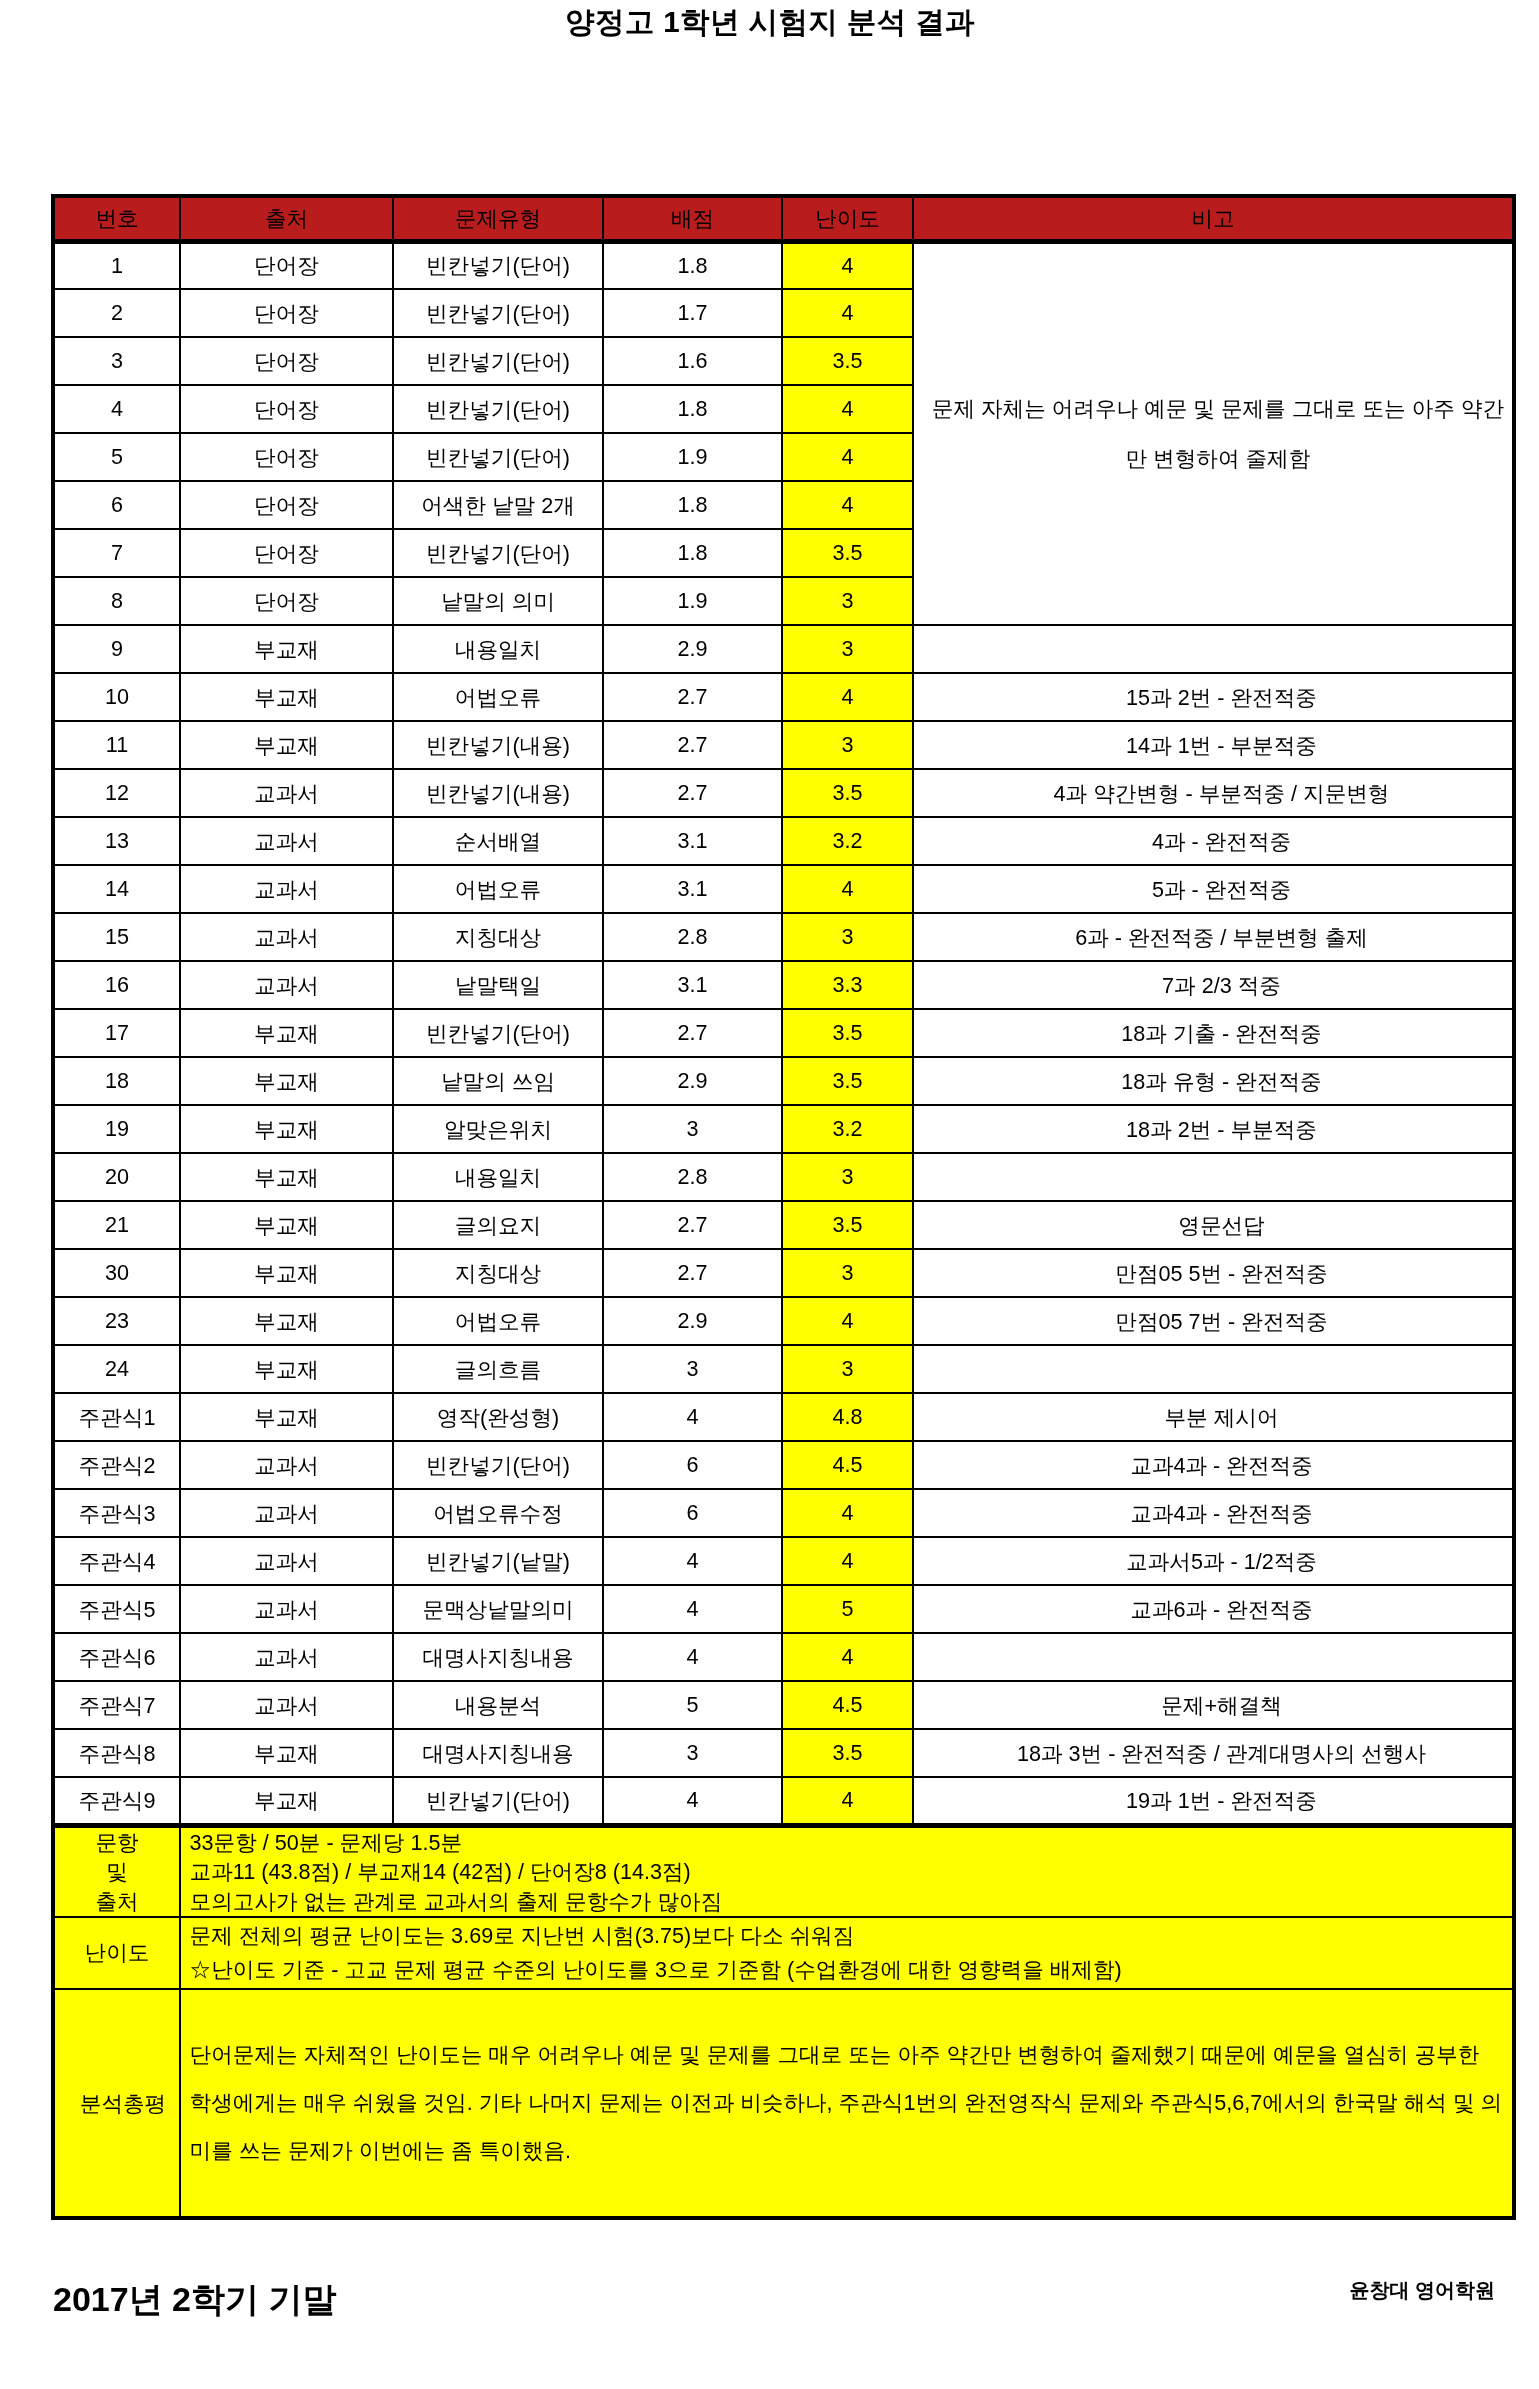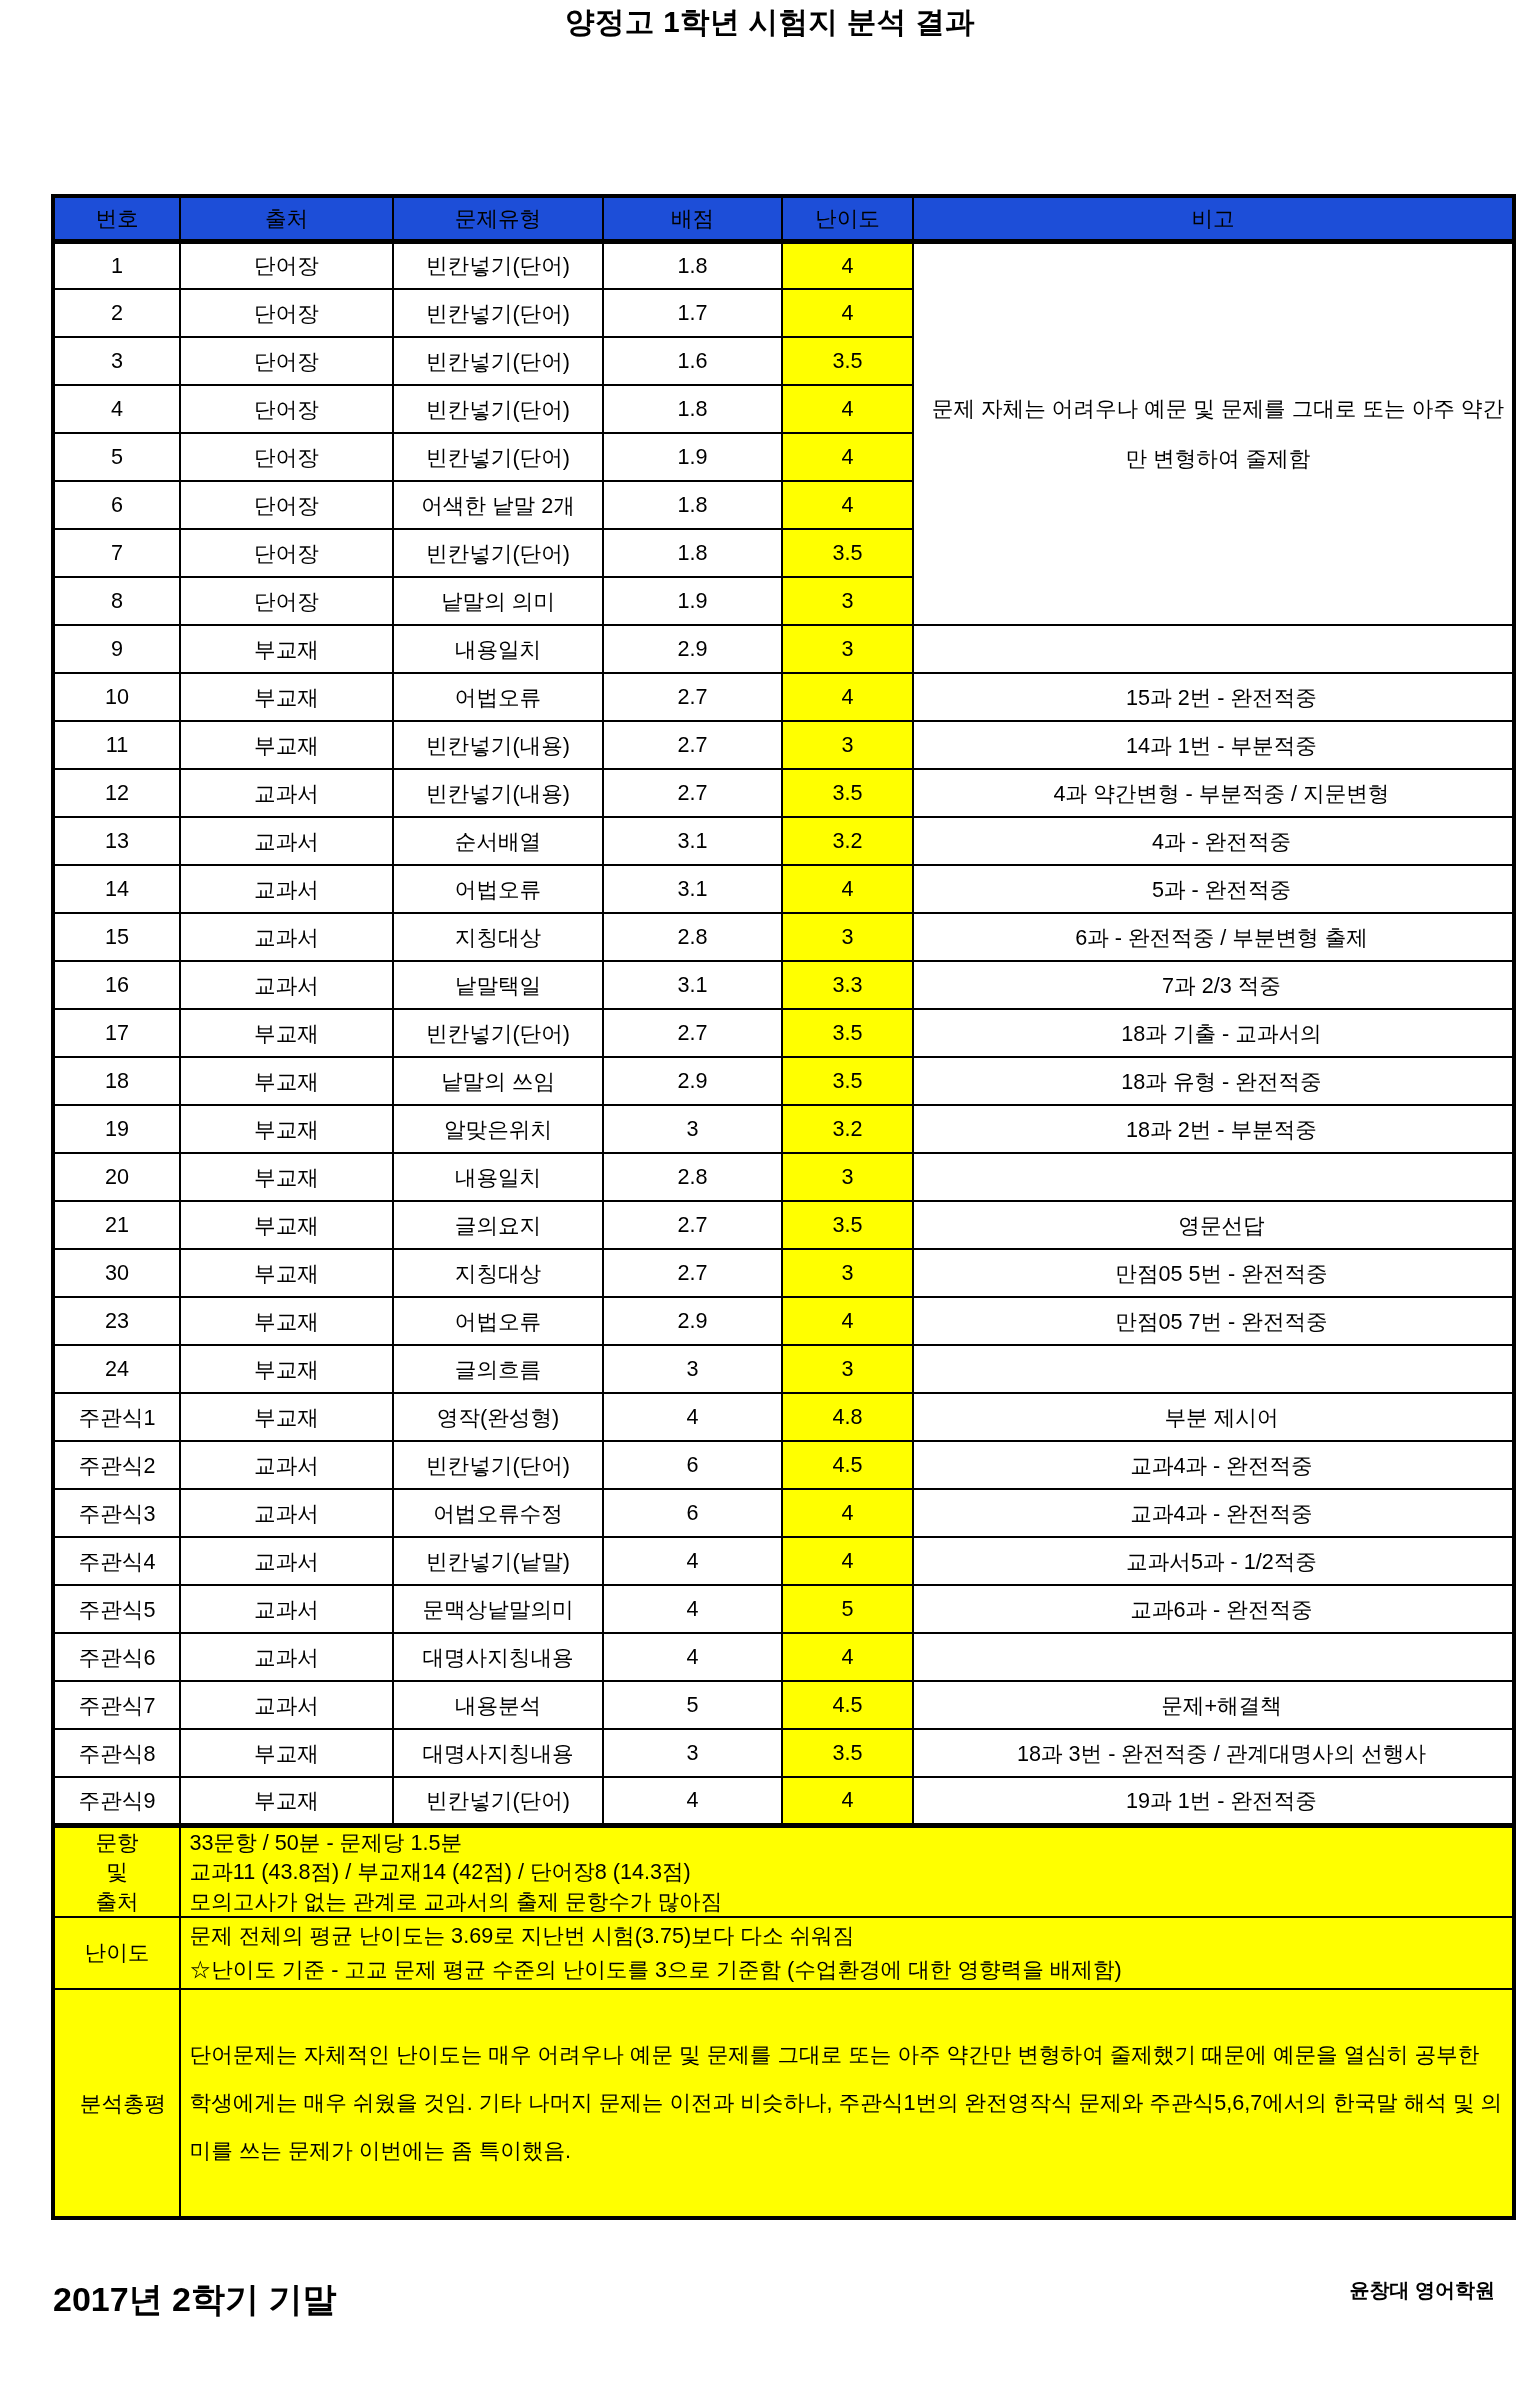--- a/index.html
+++ b/index.html
@@ -29,21 +29,21 @@
   col.c-diff { width: 131px; }
   col.c-note { width: 601px; }
   th, td {
     border: 2.9px solid #000;
     padding: 0;
     font-size: 21.6px; font-weight: normal;
     text-align: center; vertical-align: middle;
     overflow: hidden;
   }
   thead tr { height: 45px; }
-  thead th { background: #1d4ed8; border-bottom: 5px solid #000; }
+  thead th { background: #b91c1c; border-bottom: 5px solid #000; }
   tbody tr.data { height: 48px; }
   td.hl { background: #FFFF00; }
   td.note { text-align: center; padding-left: 17px; }
   td.note.merged { line-height: 50px; padding-right: 7.2px; word-break: normal; }
   tr.last-data td { border-bottom: 5.8px solid #000; }
   tr.summary td { background: #FFFF00; }
   tr.summary td.label { text-align: center; }
   tr.summary td.content { text-align: left; padding-left: 8.6px; padding-right: 7.2px; }
   tr.sum1 { height: 89px; }
   tr.sum1 .cline, tr.sum1 .lline { line-height: 29.5px; }
@@ -206,21 +206,21 @@
         <td>3.1</td>
         <td class="hl">3.3</td>
         <td class="note">7과 2/3 적중</td>
       </tr>
       <tr class="data">
         <td>17</td>
         <td>부교재</td>
         <td>빈칸넣기(단어)</td>
         <td>2.7</td>
         <td class="hl">3.5</td>
-        <td class="note">18과 기출 - 교과서의</td>
+        <td class="note">18과 기출 - 완전적중</td>
       </tr>
       <tr class="data">
         <td>18</td>
         <td>부교재</td>
         <td>낱말의 쓰임</td>
         <td>2.9</td>
         <td class="hl">3.5</td>
         <td class="note">18과 유형 - 완전적중</td>
       </tr>
       <tr class="data">

